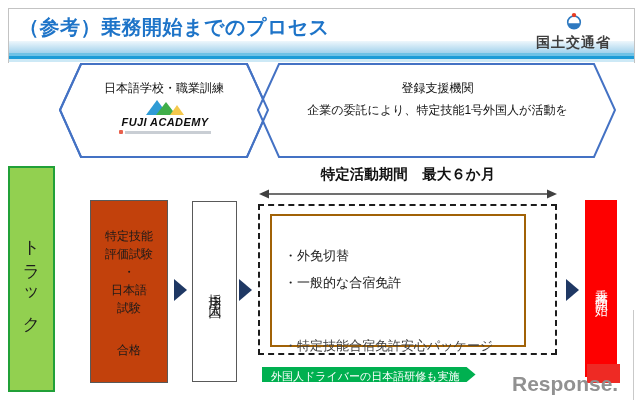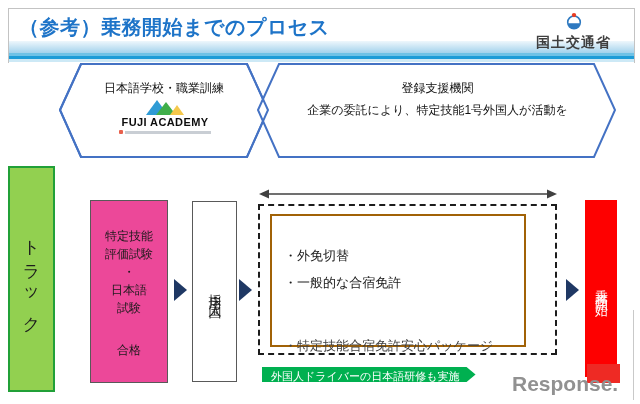--- a/index.html
+++ b/index.html
@@ -14,38 +14,38 @@
   .stripeB{position:absolute;left:0;right:0;bottom:7px;height:3px;background:#6fc2e6;}
   .stripeC{position:absolute;left:0;right:0;bottom:4px;height:3px;background:#1e9cd7;}
   .stripeD{position:absolute;left:0;right:0;bottom:1px;height:3px;background:#cde9f6;}
 
   .mlit{position:absolute;left:536px;top:12px;display:flex;align-items:center;gap:4px;flex-direction:column;}
   .mlit-name{font-size:14px;font-weight:600;color:#3f3f3f;letter-spacing:1px;}
 
   
   .hexes{position:absolute;left:0;top:62px;}
   .hex1-label{position:absolute;left:74px;top:80px;width:180px;text-align:center;font-size:12px;color:#111;}
-  .fuji{position:absolute;left:95px;top:98px;width:140px;text-align:center;}
+  .fuji{position:absolute;left:95px;top:98px;width:140px;text-align:center;font-style:italic;}
   .mountain{display:flex;justify-content:center;align-items:flex-end;height:17px;}
   .tri{display:block;width:0;height:0;}
   .t1{border-left:11px solid transparent;border-right:11px solid transparent;border-bottom:15px solid #2f9bd5;}
   .t2{border-left:10px solid transparent;border-right:10px solid transparent;border-bottom:13px solid #3fae49;margin-left:-12px;}
   .t3{border-left:7px solid transparent;border-right:7px solid transparent;border-bottom:10px solid #f5c84b;margin-left:-6px;}
   .fuji-name{font-size:11px;font-weight:bold;color:#0d0d0d;letter-spacing:0.4px;margin-top:1px;}
   .fuji-tagline{display:flex;justify-content:center;align-items:center;gap:2px;margin-top:2px;}
   .fuji-dot{width:4px;height:4px;background:#e8604c;border-radius:1px;}
   .fuji-bar{width:86px;height:3px;background:#c9ced4;}
   .hex2-text{position:absolute;left:270px;top:77px;width:335px;text-align:center;font-size:12px;line-height:22px;color:#111;}
 
   
   .vtext{writing-mode:vertical-rl;text-orientation:upright;display:flex;align-items:center;justify-content:center;}
   .track{position:absolute;left:8px;top:166px;width:47px;height:226px;background:#92d050;border:2px solid #21a038;
          box-sizing:border-box;font-size:17px;letter-spacing:6px;color:#1c1c1c;}
   .exam-box{position:absolute;left:90px;top:200px;width:78px;height:183px;border:1px solid #595959;
-            box-sizing:border-box;background:#ec4899;text-align:center;}
+            box-sizing:border-box;background:#c2410c;text-align:center;}
   .exam-lines{padding-top:26px;font-size:12px;line-height:18px;}
   .exam-result{margin-top:25px;font-size:12px;}
   .hire-box{position:absolute;left:192px;top:201px;width:45px;height:181px;border:1px solid #595959;
             box-sizing:border-box;background:#fff;font-size:13px;letter-spacing:3px;}
   .tri-arrow{position:absolute;width:0;height:0;border-top:11px solid transparent;
              border-bottom:11px solid transparent;border-left:13px solid #1f3864;}
   .a1{left:174px;top:279px;}
   .a2{left:239px;top:279px;}
   .a3{left:566px;top:279px;}
   .period-label{position:absolute;left:258px;top:165px;width:300px;text-align:center;
@@ -127,20 +127,21 @@
     </div>
     <div class="exam-result">合格</div>
   </div>
 
   <i class="tri-arrow a1"></i>
 
   <div class="hire-box vtext">採用・入国</div>
 
   <i class="tri-arrow a2"></i>
 
+  <div class="period-label">特定活動期間　最大６か月</div>
   <svg class="dbl-arrow" width="300" height="14">
     <line x1="10" y1="7" x2="290" y2="7" stroke="#404040" stroke-width="1.6"></line>
     <polygon points="1,7 11,2.5 11,11.5" fill="#404040"></polygon>
     <polygon points="299,7 289,2.5 289,11.5" fill="#404040"></polygon>
   </svg>
 
   <div class="dashed-box"></div>
   <div class="inner-box">
     <div class="opt">・外免切替</div>
     <div class="opt">・一般的な合宿免許</div>

